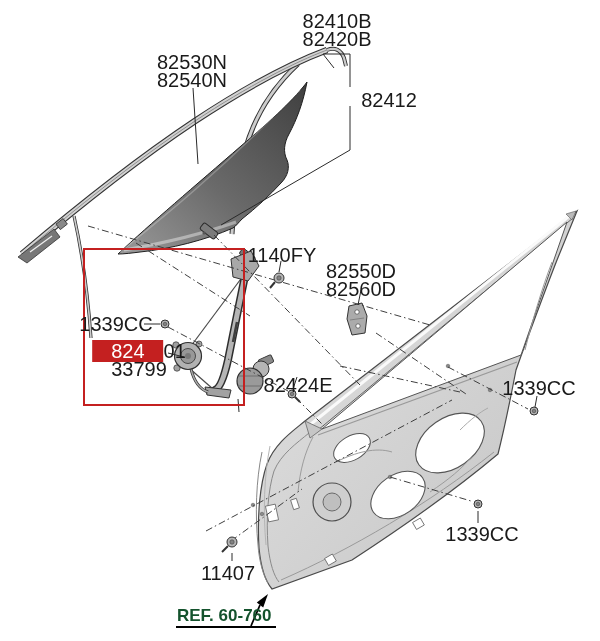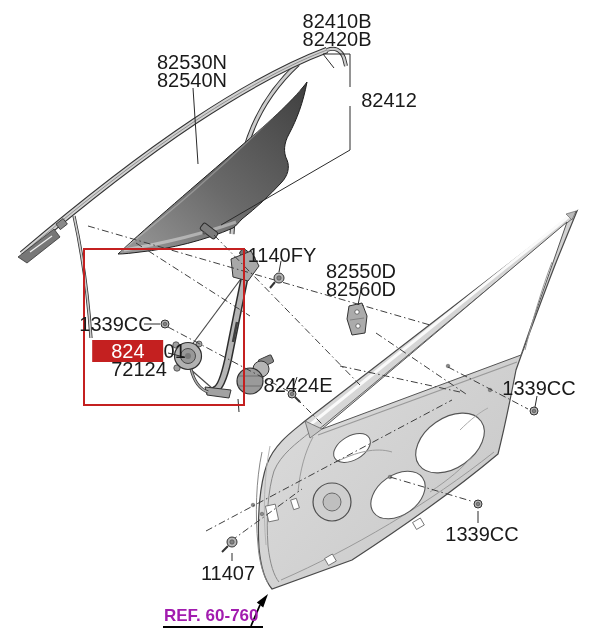--- a/index.html
+++ b/index.html
@@ -14,22 +14,22 @@
   }
   .label{
     position:absolute;z-index:3;color:var(--text-color,#1a1a1a);
     font-size:20px;line-height:18px;text-align:center;white-space:nowrap;
     transform:translateX(-50%);
   }
   .label .hl{
     background:var(--hl-color,#c42020);color:#ffffff;padding:0 19px;
   }
   .ref-label{
-    position:absolute;left:163px;top:606px;z-index:3;transform:none;
-    font-size:17px;font-weight:700;line-height:19px;color:#a21caf;
+    position:absolute;left:176px;top:606px;z-index:3;transform:none;
+    font-size:17px;font-weight:700;line-height:19px;color:#14532d;
     border-bottom:2px solid #000;padding:0 4px 1px 1px;white-space:nowrap;
   }
 </style>
 </head>
 <body>
 
 <div class="stage">
 
   <svg class="art" width="600" height="641" viewBox="0 0 600 641">
     <defs>
@@ -244,21 +244,21 @@
     <div>82550D</div>
     <div>82560D</div>
   </div>
 
   <div class="label" style="left:116px;top:315px;">
     <div>1339CC</div>
   </div>
 
   <div class="label" style="left:139px;top:342px;">
     <div><span class="hl">824</span><span>01</span></div>
-    <div>72124</div>
+    <div>33799</div>
   </div>
 
   <div class="label" style="left:298px;top:376px;">
     <div>82424E</div>
   </div>
 
 
   <div class="label" style="left:539px;top:379px;">
     <div>1339CC</div>
   </div>

